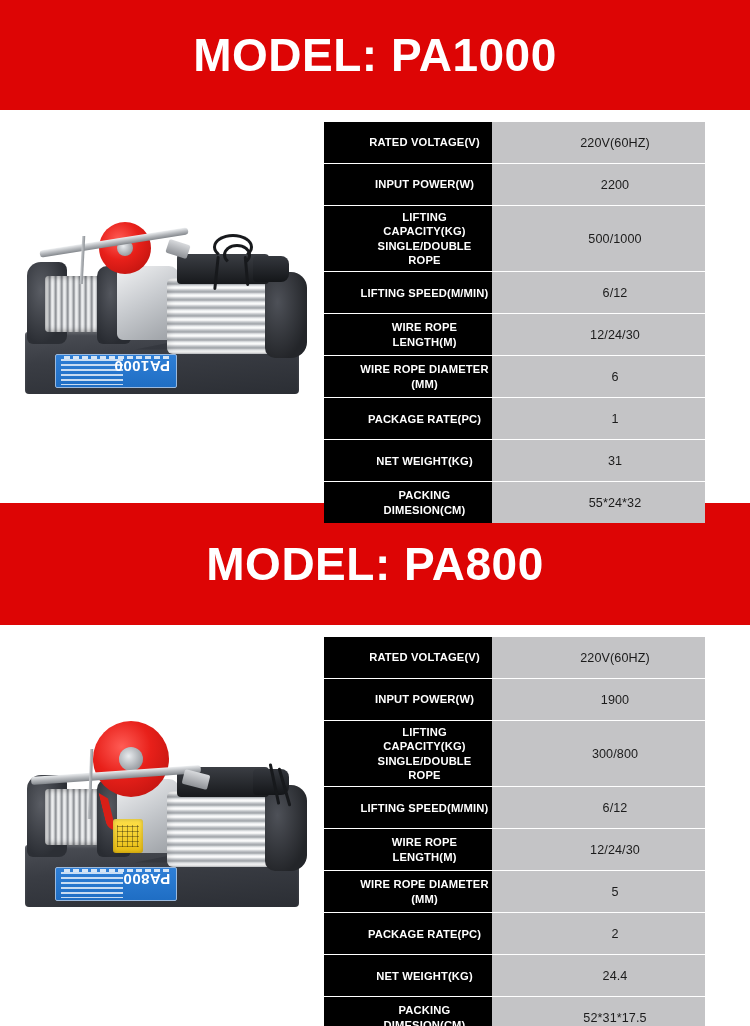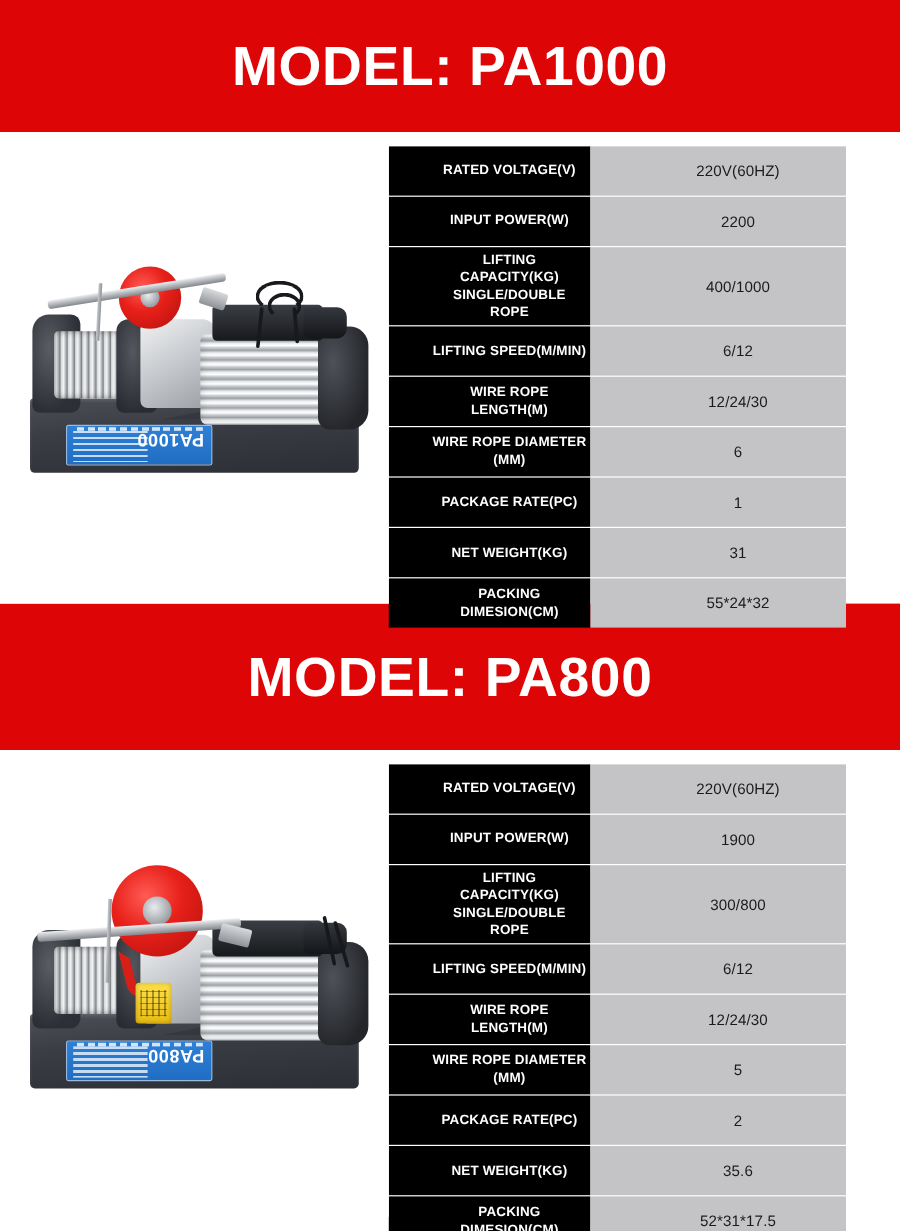--- a/index.html
+++ b/index.html
@@ -307,21 +307,21 @@
         <tr class="r-tall">
           <td class="lbl-cell">RATED VOLTAGE(V)</td>
           <td class="val-cell">220V(60HZ)</td>
         </tr>
         <tr class="r-tall">
           <td class="lbl-cell">INPUT POWER(W)</td>
           <td class="val-cell">2200</td>
         </tr>
         <tr class="r-two">
           <td class="lbl-cell">LIFTING CAPACITY(KG)<br>SINGLE/DOUBLE ROPE</td>
-          <td class="val-cell">400/1000</td>
+          <td class="val-cell">500/1000</td>
         </tr>
         <tr class="r-tall">
           <td class="lbl-cell">LIFTING SPEED(M/MIN)</td>
           <td class="val-cell">6/12</td>
         </tr>
         <tr class="r-tall">
           <td class="lbl-cell">WIRE ROPE LENGTH(M)</td>
           <td class="val-cell">12/24/30</td>
         </tr>
         <tr class="r-two">
@@ -407,21 +407,21 @@
         <tr class="r-two">
           <td class="lbl-cell">WIRE ROPE DIAMETER<br>(MM)</td>
           <td class="val-cell">5</td>
         </tr>
         <tr class="r-tall">
           <td class="lbl-cell">PACKAGE RATE(PC)</td>
           <td class="val-cell">2</td>
         </tr>
         <tr class="r-tall">
           <td class="lbl-cell">NET WEIGHT(KG)</td>
-          <td class="val-cell">35.6</td>
+          <td class="val-cell">24.4</td>
         </tr>
         <tr class="r-tall">
           <td class="lbl-cell">PACKING DIMESION(CM)</td>
           <td class="val-cell">52*31*17.5</td>
         </tr>
       </tbody>
     </table>
   </div>
 </div>
 

